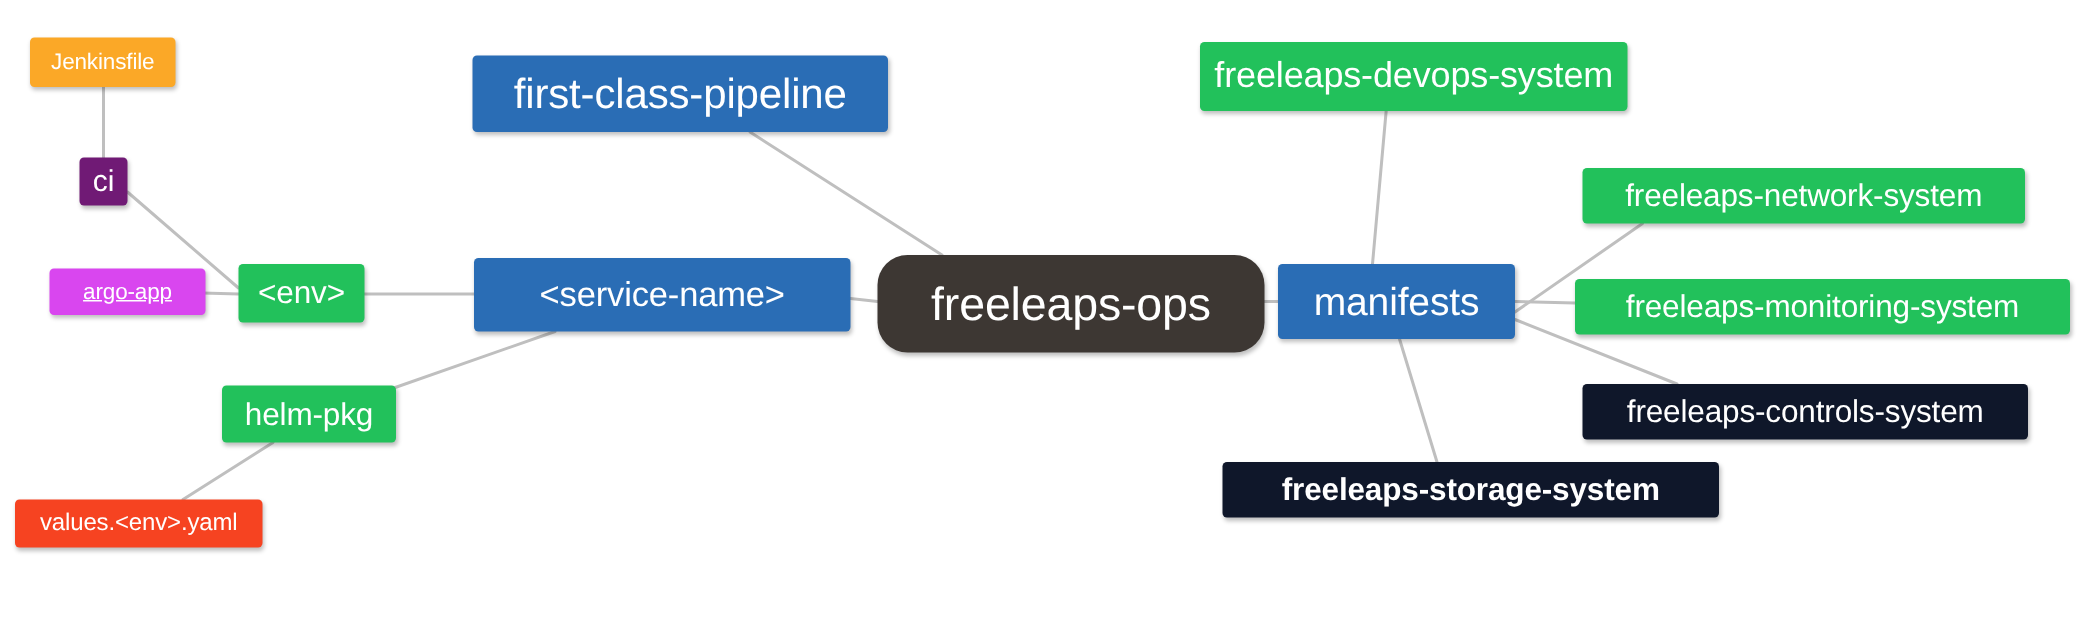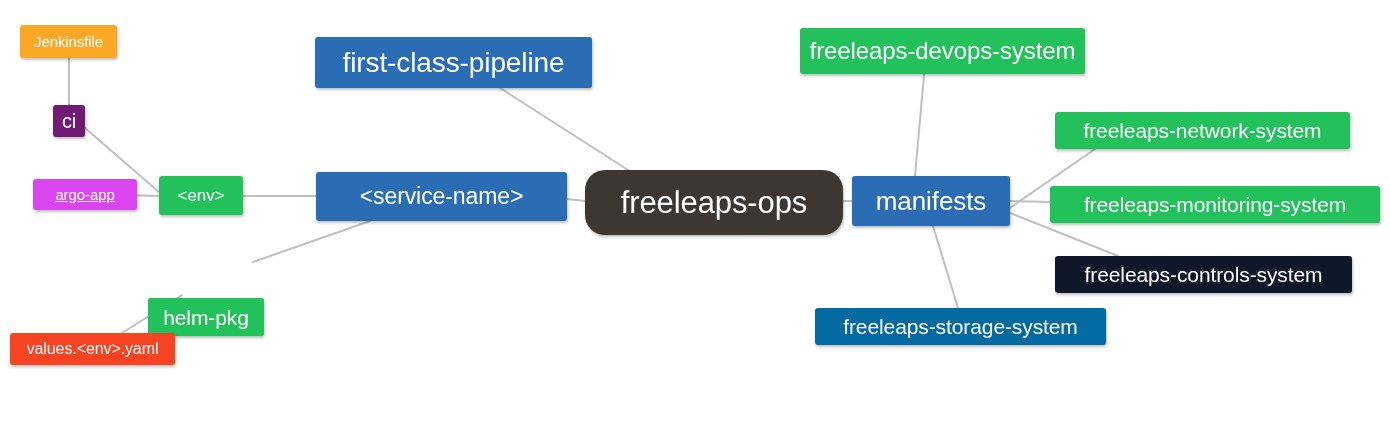--- a/index.html
+++ b/index.html
@@ -75,24 +75,24 @@
   <div id="node-layer">
       <div class="node" style="left: 20px; top: 25px; width: 97px; height: 33px; background: rgb(251, 168, 39); font-size: 15px;">
         <span class="node-label">Jenkinsfile</span>
       </div>
       <div class="node" style="left: 53px; top: 105px; width: 32px; height: 32px; background: #701a75; font-size: 20px;">
         <span class="node-label">ci</span>
       </div>
       <div class="node" style="left: 33px; top: 179px; width: 104px; height: 31px; background: #d946ef; font-size: 15px; text-decoration: underline;">
         <span class="node-label">argo-app</span>
       </div>
-      <div class="node" style="left: 159px; top: 176px; width: 84px; height: 39px; background: rgb(34, 193, 91); font-size: 17px;">
+      <div class="node" style="left: 159px; top: 176px; width: 84px; height: 39px; background: rgb(34, 193, 91); font-size: 21px;">
         <span class="node-label">&lt;env&gt;</span>
       </div>
-      <div class="node" style="left: 148px; top: 257px; width: 116px; height: 38px; background: rgb(34, 193, 91); font-size: 21px; margin-top: 41px;">
+      <div class="node" style="left: 148px; top: 257px; width: 116px; height: 38px; background: rgb(34, 193, 91); font-size: 21px;">
         <span class="node-label">helm-pkg</span>
       </div>
       <div class="node" style="left: 10px; top: 333px; width: 165px; height: 32px; background: rgb(246, 67, 33); font-size: 16px;">
         <span class="node-label">values.&lt;env&gt;.yaml</span>
       </div>
       <div class="node" style="left: 315px; top: 37px; width: 277px; height: 51px; background: rgb(42, 109, 181); font-size: 28px;">
         <span class="node-label">first-class-pipeline</span>
       </div>
       <div class="node" style="left: 316px; top: 172px; width: 251px; height: 49px; background: rgb(42, 109, 181); font-size: 23px;">
         <span class="node-label">&lt;service-name&gt;</span>
@@ -108,17 +108,17 @@
       </div>
       <div class="node" style="left: 1050px; top: 186px; width: 330px; height: 37px; background: rgb(34, 193, 91); font-size: 21px;">
         <span class="node-label">freeleaps-monitoring-system</span>
       </div>
       <div class="node" style="left: 1055px; top: 112px; width: 295px; height: 37px; background: rgb(34, 193, 91); font-size: 21px;">
         <span class="node-label">freeleaps-network-system</span>
       </div>
       <div class="node" style="left: 1055px; top: 256px; width: 297px; height: 37px; background: #0f172a; font-size: 21px;">
         <span class="node-label">freeleaps-controls-system</span>
       </div>
-      <div class="node" style="left: 815px; top: 308px; width: 291px; height: 37px; background: #0369a1; font-size: 21px;">
+      <div class="node" style="left: 815px; top: 308px; width: 331px; height: 37px; background: #0f172a; font-size: 21px; font-weight: bold;">
         <span class="node-label">freeleaps-storage-system</span>
       </div>
     </div>
 </div>
 
 </body></html>

